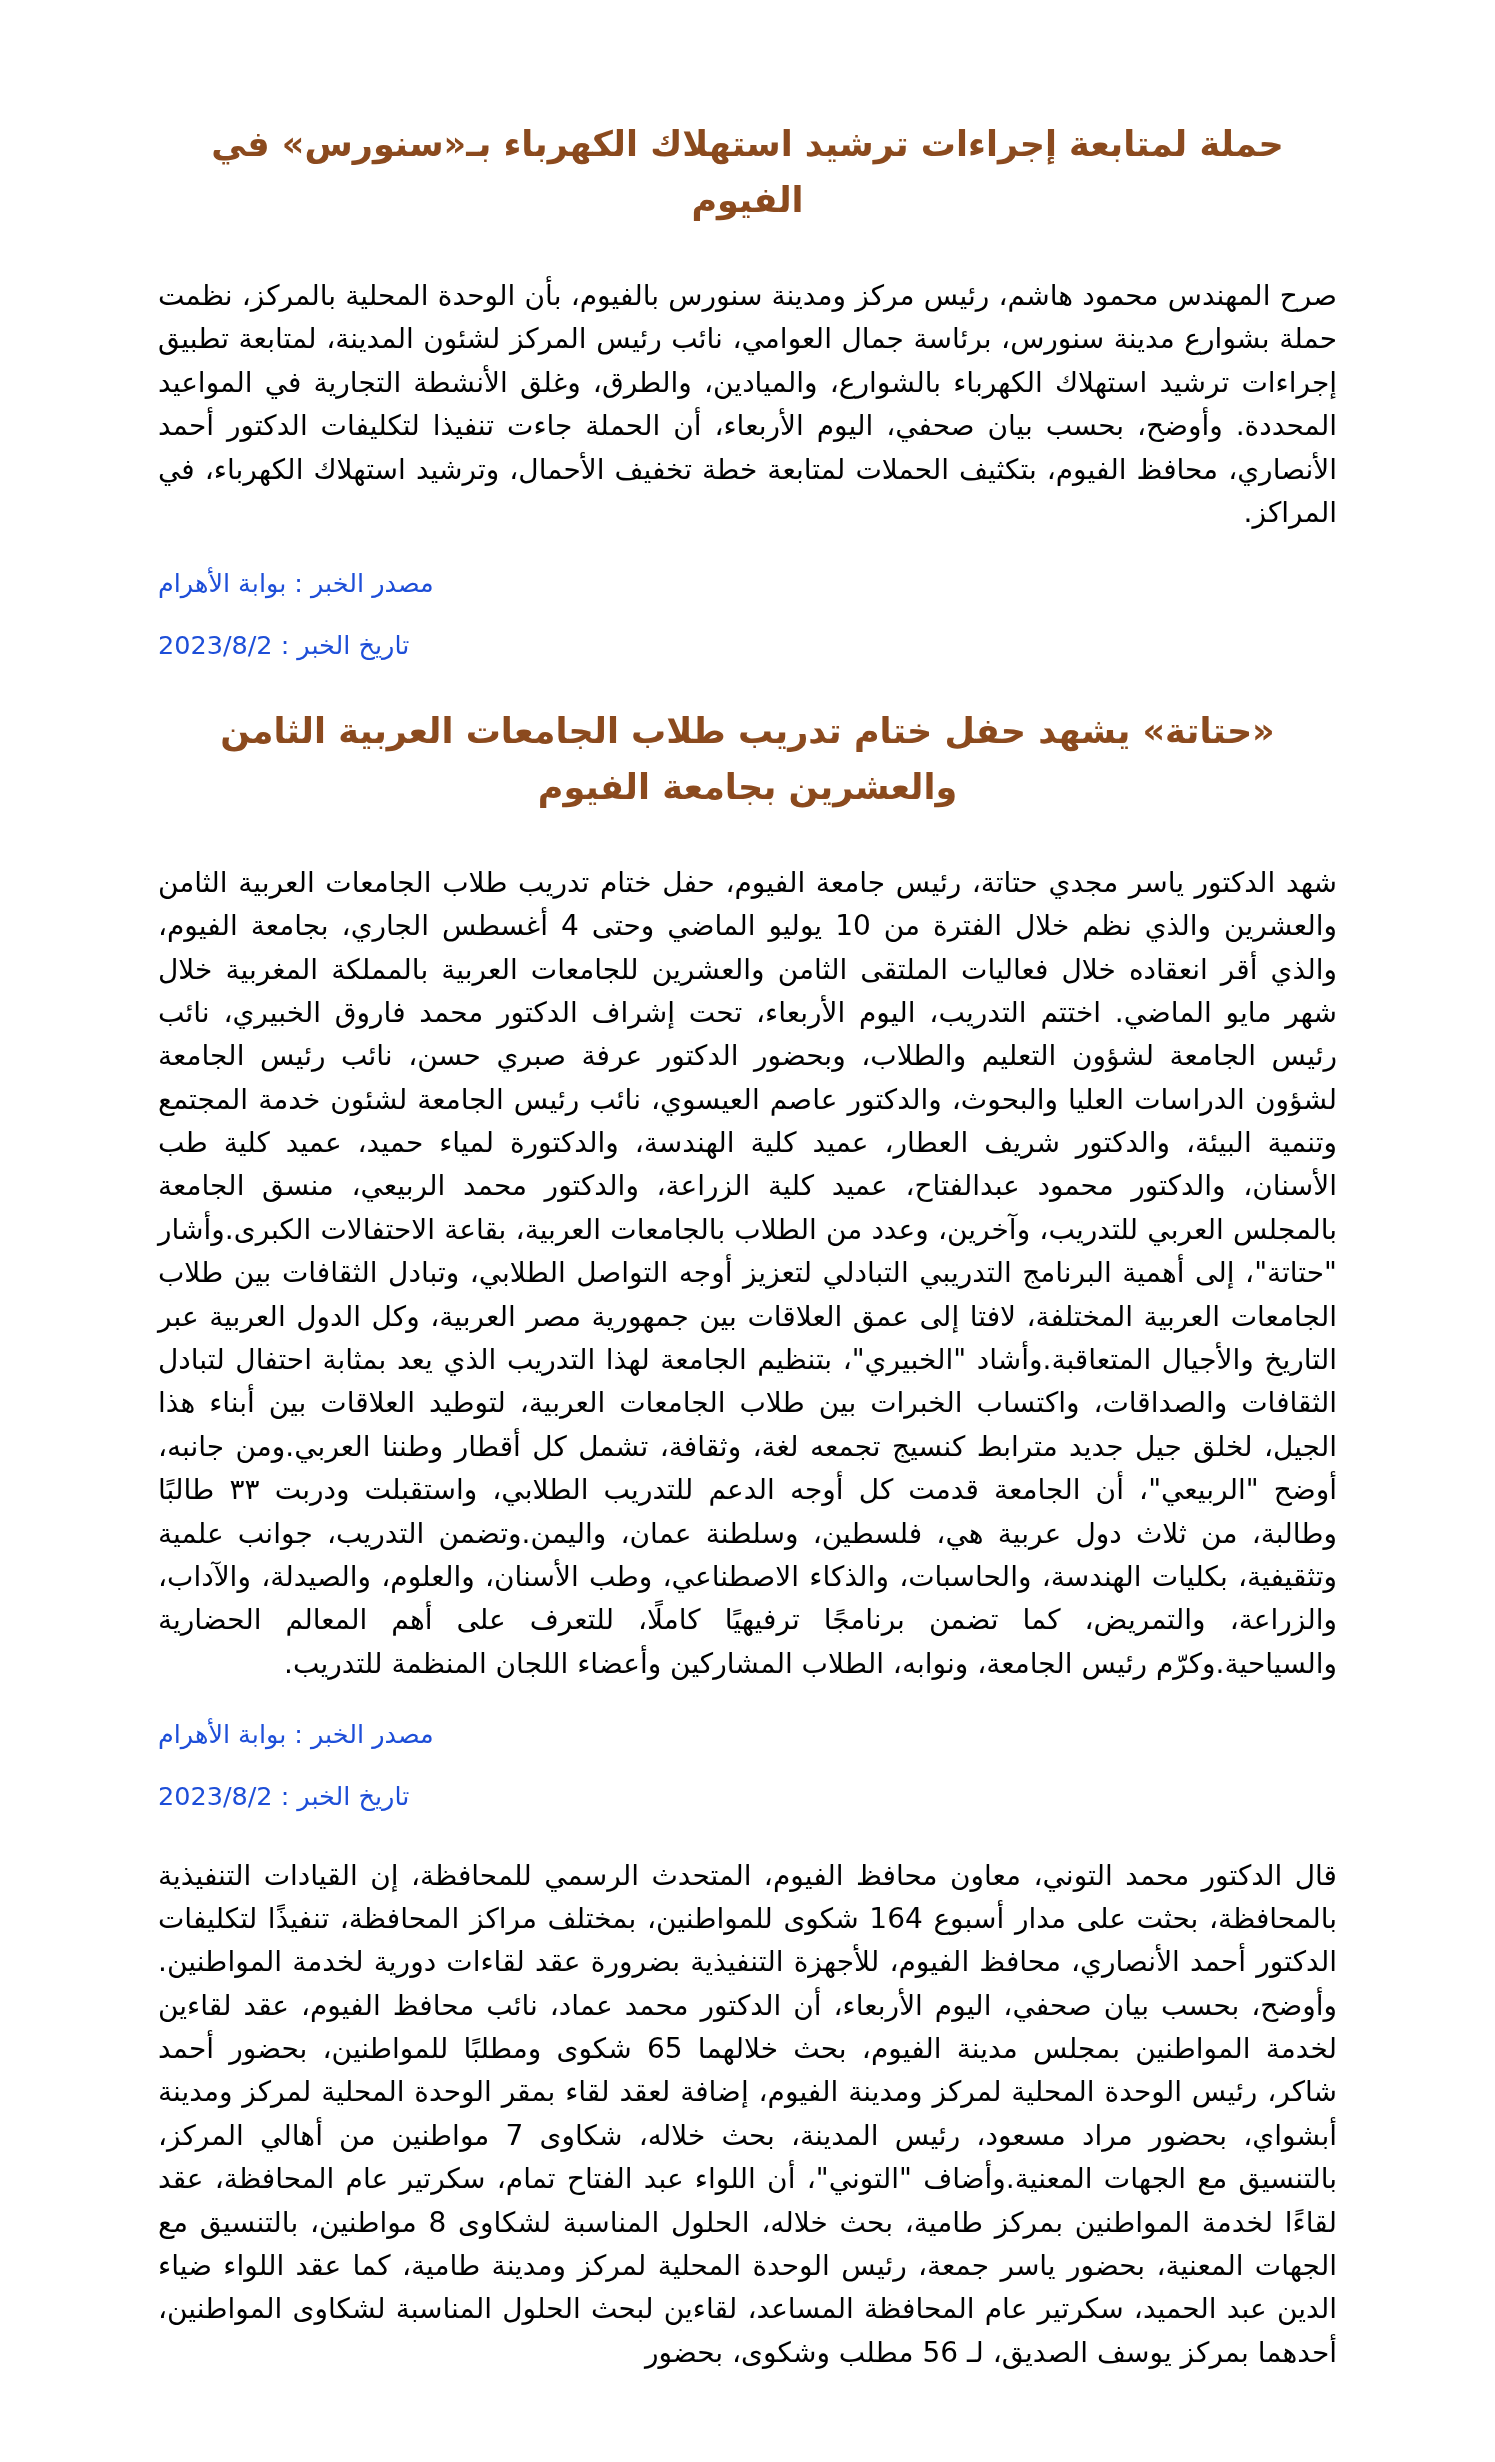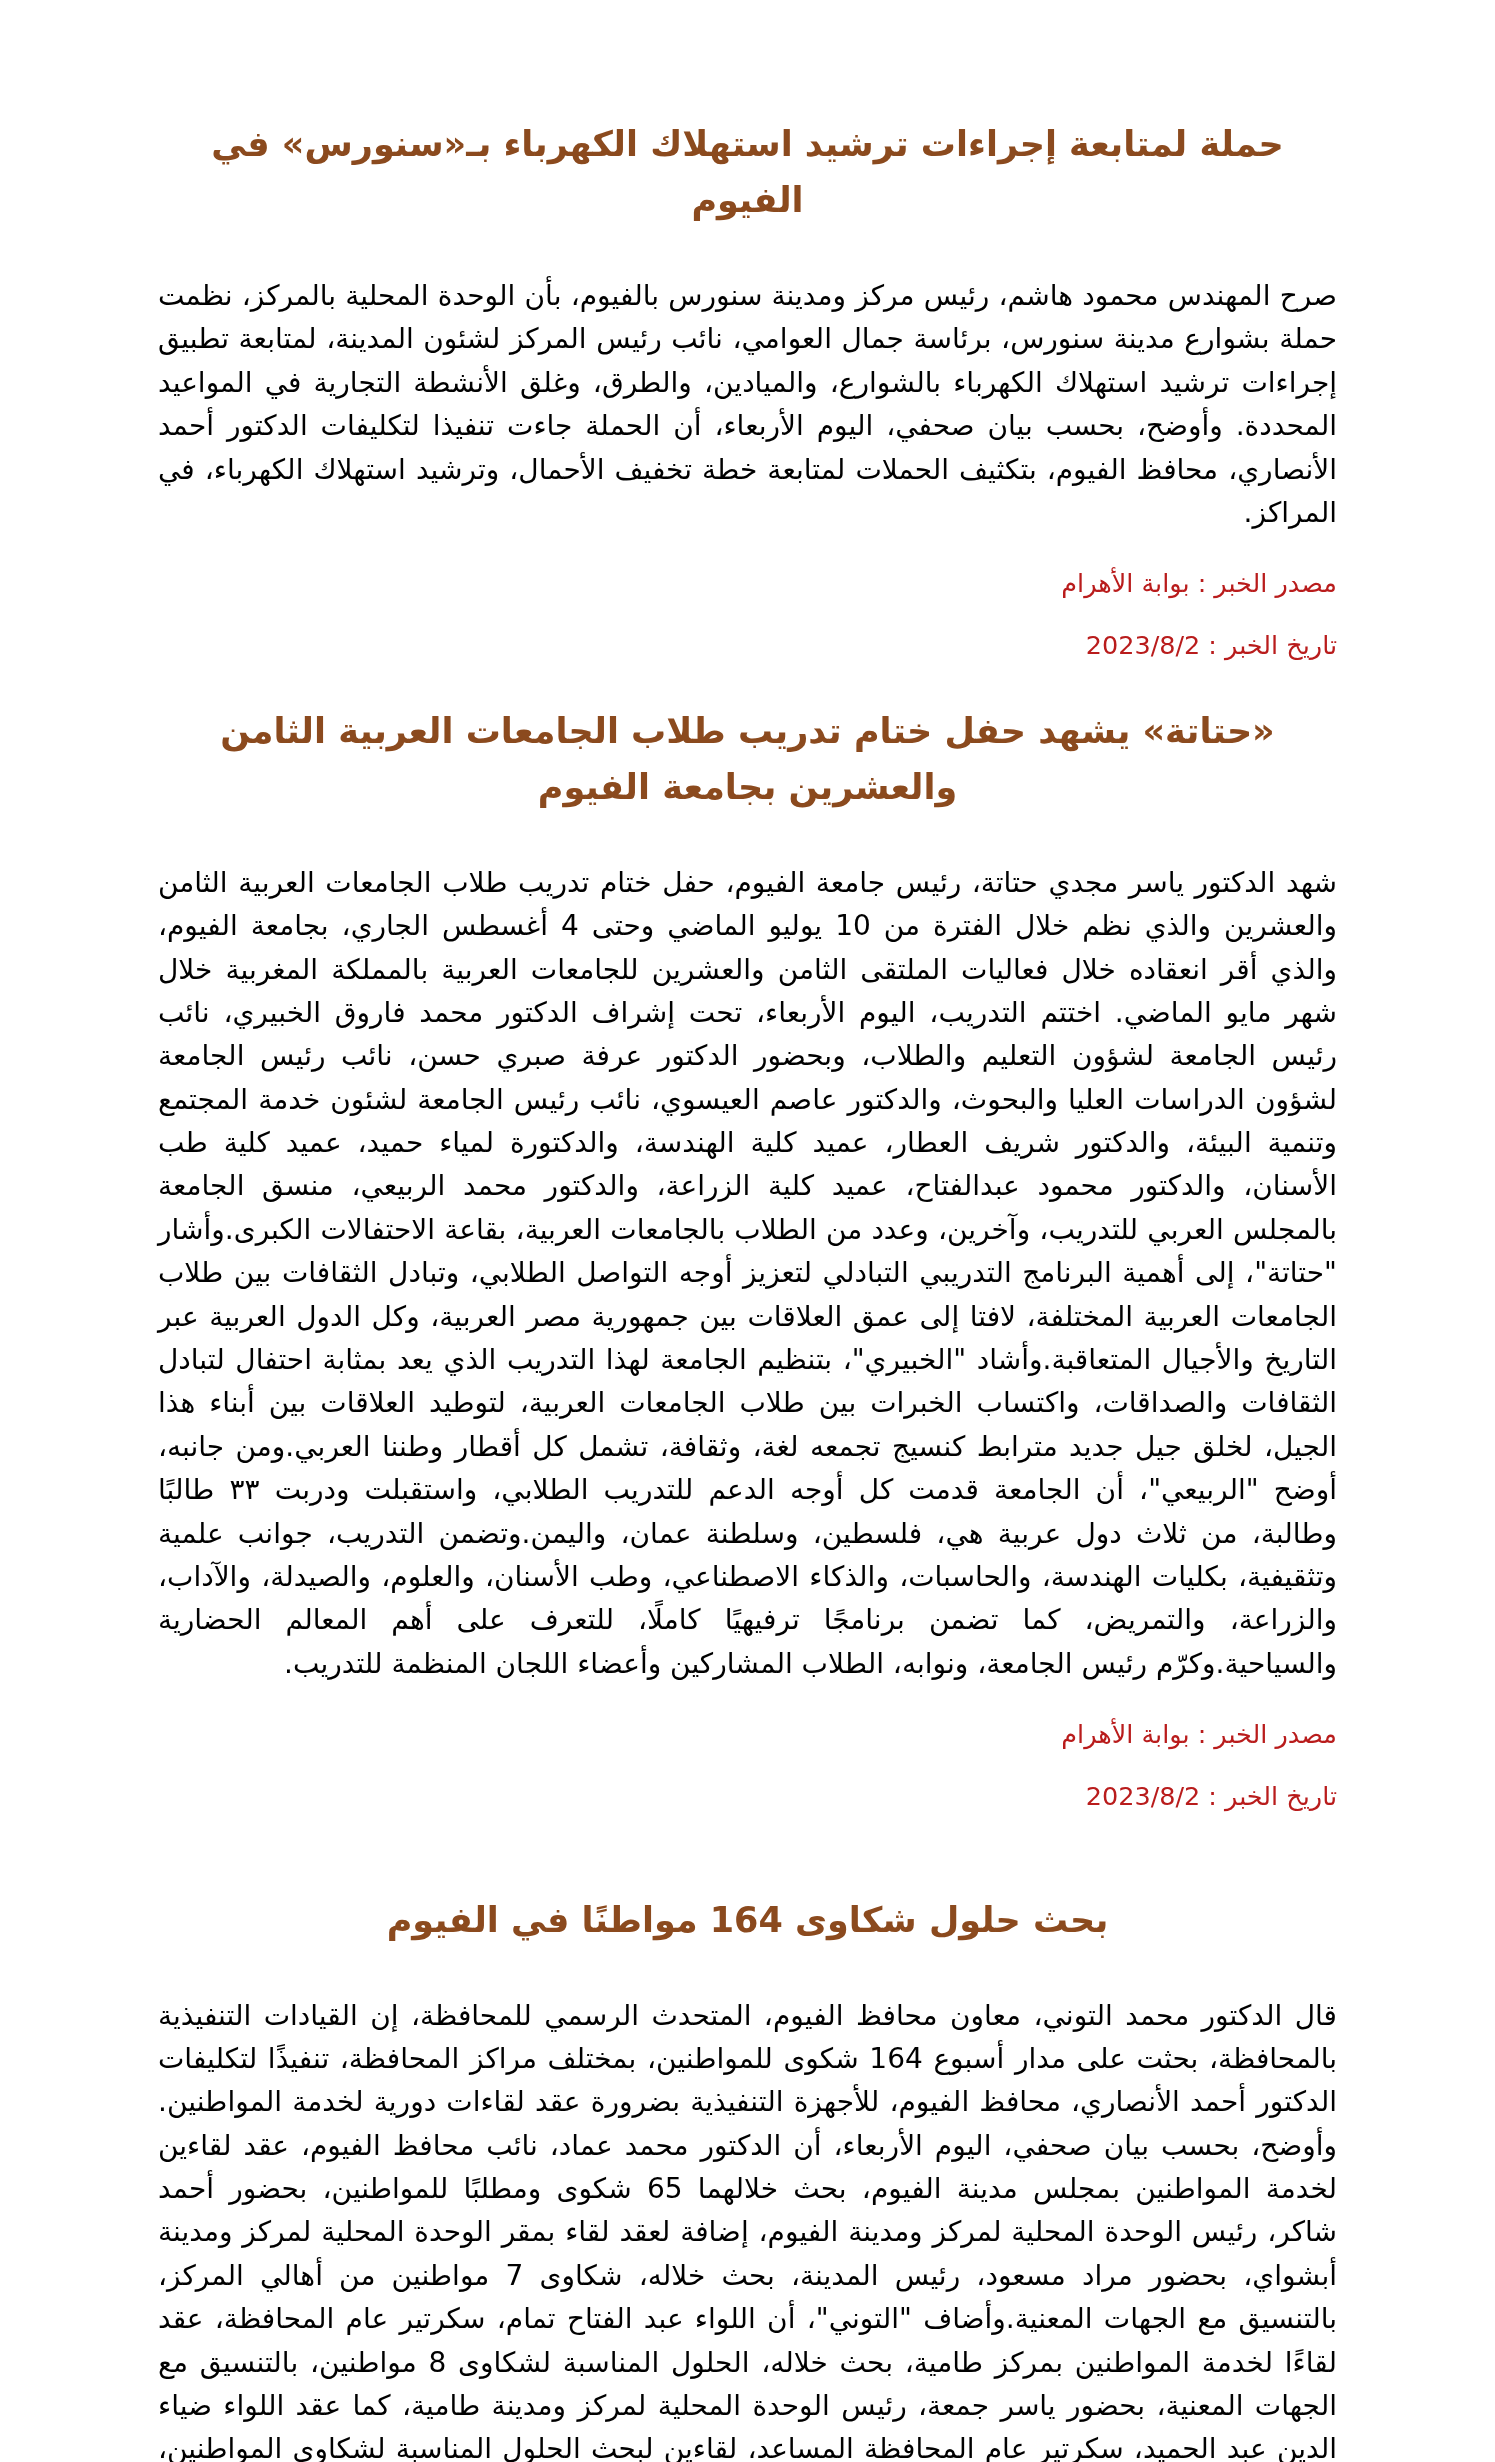--- a/index.html
+++ b/index.html
@@ -35,22 +35,22 @@
   .article-body {
     font-size: 28px;
     color: #000000;
     text-align: justify;
     text-justify: inter-word;
     line-height: 1.55;
     margin: 0 0 32px 0;
   }
   .meta-line {
     font-size: 25.5px;
-    color: #b91c1c;
-    text-align: right;
+    color: #1d4ed8;
+    text-align: left;
     line-height: 1.4;
     margin: 0 0 26px 0;
   }
   .meta-line.date {
     margin-bottom: 39px;
   }
 </style>
 </head>
 <body>
 
@@ -64,18 +64,17 @@
   </section>
 
   <section>
     <h1 class="article-title">«حتاتة» يشهد حفل ختام تدريب طلاب الجامعات العربية الثامن والعشرين بجامعة الفيوم</h1>
     <p class="article-body">شهد الدكتور ياسر مجدي حتاتة، رئيس جامعة الفيوم، حفل ختام تدريب طلاب الجامعات العربية الثامن والعشرين والذي نظم خلال الفترة من 10 يوليو الماضي وحتى 4 أغسطس الجاري، بجامعة الفيوم، والذي أقر انعقاده خلال فعاليات الملتقى الثامن والعشرين للجامعات العربية بالمملكة المغربية خلال شهر مايو الماضي. اختتم التدريب، اليوم الأربعاء، تحت إشراف الدكتور محمد فاروق الخبيري، نائب رئيس الجامعة لشؤون التعليم والطلاب،  وبحضور الدكتور عرفة صبري حسن، نائب رئيس الجامعة لشؤون الدراسات العليا والبحوث، والدكتور عاصم العيسوي، نائب رئيس الجامعة لشئون خدمة المجتمع وتنمية البيئة، والدكتور شريف العطار، عميد كلية الهندسة، والدكتورة لمياء حميد، عميد كلية طب الأسنان، والدكتور محمود عبدالفتاح، عميد كلية الزراعة، والدكتور محمد الربيعي، منسق الجامعة بالمجلس العربي للتدريب، وآخرين، وعدد من الطلاب بالجامعات العربية، بقاعة الاحتفالات الكبرى.وأشار "حتاتة"، إلى أهمية البرنامج التدريبي التبادلي لتعزيز أوجه التواصل الطلابي، وتبادل الثقافات بين طلاب الجامعات العربية المختلفة، لافتا إلى عمق العلاقات بين جمهورية مصر العربية، وكل الدول العربية عبر التاريخ والأجيال المتعاقبة.وأشاد "الخبيري"، بتنظيم الجامعة لهذا التدريب الذي يعد بمثابة احتفال لتبادل الثقافات والصداقات،  واكتساب الخبرات بين طلاب الجامعات العربية، لتوطيد العلاقات بين أبناء هذا الجيل، لخلق جيل جديد مترابط كنسيج تجمعه لغة، وثقافة، تشمل كل أقطار وطننا العربي.ومن جانبه، أوضح "الربيعي"، أن الجامعة قدمت كل أوجه الدعم للتدريب الطلابي، واستقبلت ودربت ٣٣ طالبًا وطالبة، من ثلاث دول عربية هي، فلسطين، وسلطنة عمان، واليمن.وتضمن التدريب، جوانب علمية وتثقيفية، بكليات الهندسة، والحاسبات، والذكاء الاصطناعي، وطب الأسنان، والعلوم، والصيدلة، والآداب، والزراعة، والتمريض، كما تضمن برنامجًا ترفيهيًا كاملًا، للتعرف على أهم المعالم الحضارية والسياحية.وكرّم رئيس الجامعة، ونوابه، الطلاب المشاركين وأعضاء اللجان المنظمة للتدريب.</p>
     <p class="meta-line source">مصدر الخبر : بوابة الأهرام</p>
     <p class="meta-line date">تاريخ الخبر : 2023/8/2</p>
   </section>
 
   <section>
-    <h1 class="article-title spaced-top">بحث حلول شكاوى 164 مواطنًا في الفيوم</h1>
     <p class="article-body">قال الدكتور محمد التوني، معاون محافظ الفيوم، المتحدث الرسمي للمحافظة، إن القيادات التنفيذية بالمحافظة، بحثت على مدار أسبوع 164 شكوى للمواطنين، بمختلف مراكز المحافظة، تنفيذًا لتكليفات  الدكتور أحمد الأنصاري، محافظ الفيوم، للأجهزة التنفيذية بضرورة عقد لقاءات دورية لخدمة المواطنين. وأوضح، بحسب بيان صحفي، اليوم الأربعاء، أن الدكتور محمد عماد، نائب محافظ الفيوم، عقد لقاءين لخدمة المواطنين بمجلس مدينة الفيوم، بحث خلالهما 65 شكوى ومطلبًا للمواطنين، بحضور أحمد شاكر، رئيس الوحدة المحلية لمركز ومدينة الفيوم، إضافة لعقد لقاء بمقر الوحدة المحلية لمركز ومدينة أبشواي، بحضور مراد مسعود، رئيس المدينة، بحث خلاله، شكاوى 7 مواطنين من أهالي المركز، بالتنسيق مع الجهات المعنية.وأضاف "التوني"، أن اللواء عبد الفتاح تمام، سكرتير عام المحافظة، عقد لقاءًا لخدمة المواطنين بمركز طامية، بحث خلاله، الحلول المناسبة لشكاوى 8 مواطنين، بالتنسيق مع الجهات المعنية، بحضور ياسر جمعة، رئيس الوحدة المحلية لمركز ومدينة طامية، كما عقد اللواء ضياء الدين عبد الحميد، سكرتير عام المحافظة المساعد، لقاءين لبحث الحلول المناسبة لشكاوى المواطنين، أحدهما بمركز يوسف الصديق، لـ 56 مطلب وشكوى، بحضور</p>
   </section>
 
 </div>
 
 
 </body></html>

